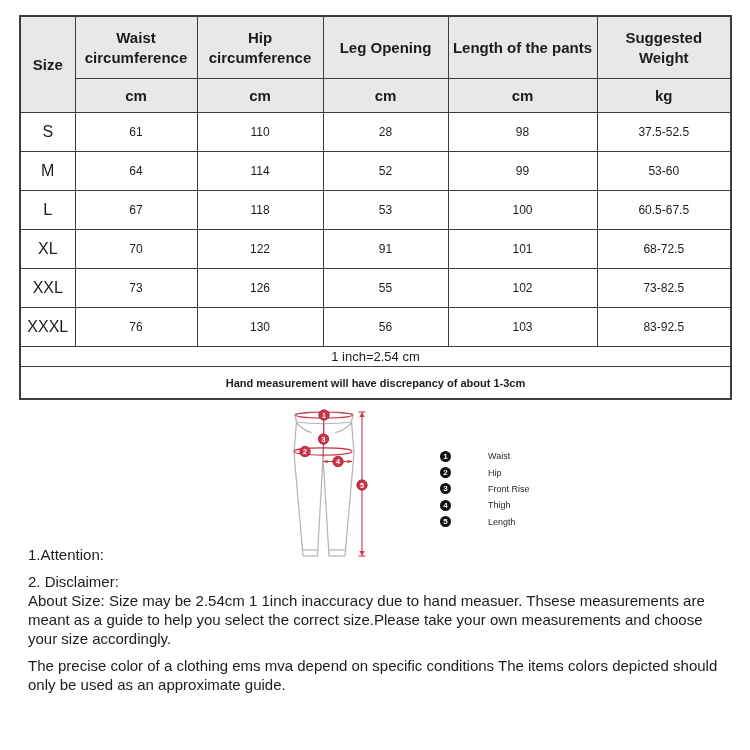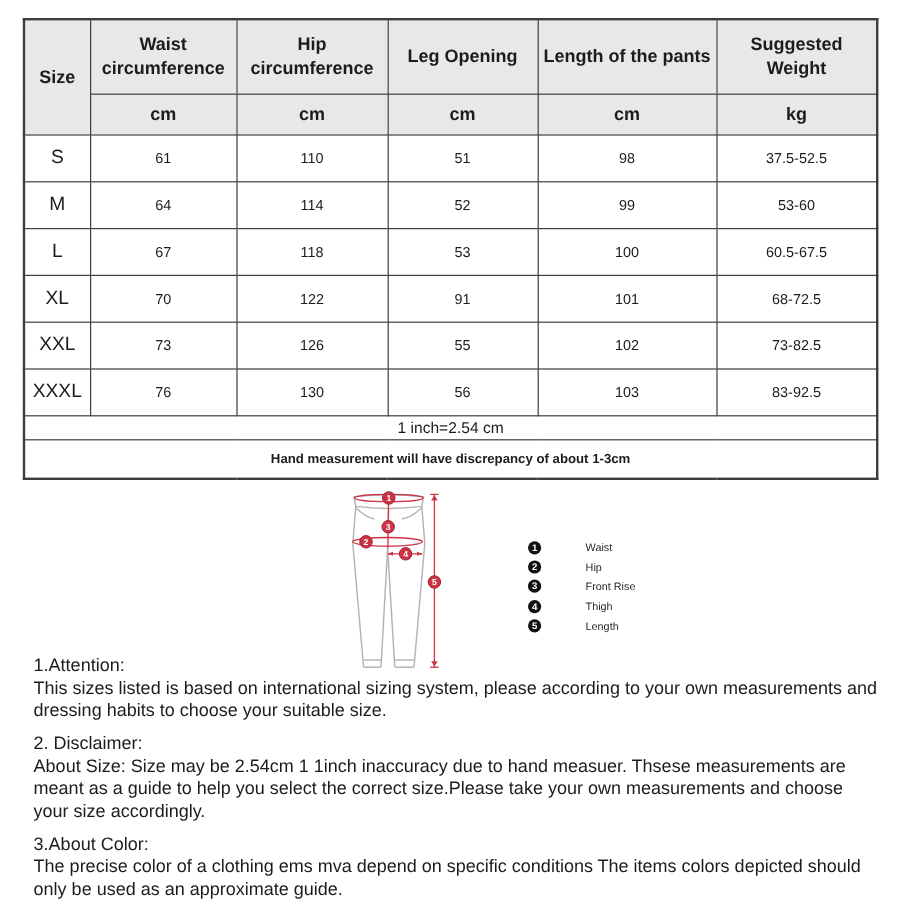--- a/index.html
+++ b/index.html
@@ -76,21 +76,21 @@
       <th>cm</th>
       <th>cm</th>
       <th>kg</th>
     </tr>
   </thead>
   <tbody>
     <tr>
       <td class="size-cell">S</td>
       <td>61</td>
       <td>110</td>
-      <td>51</td>
+      <td>28</td>
       <td>98</td>
       <td>37.5-52.5</td>
     </tr>
     <tr>
       <td class="size-cell">M</td>
       <td>64</td>
       <td>114</td>
       <td>52</td>
       <td>99</td>
       <td>53-60</td>
@@ -203,23 +203,21 @@
   </li>
   <li>
     <span class="dot">5</span>
     <span class="lbl">Length</span>
   </li>
 </ul>
 
 <div class="notes">
   <div class="note">
     <div>1.Attention:</div>
-    <div>This sizes listed is based on international sizing system, please according to your own measurements and dressing habits to choose your suitable size.</div>
   </div>
   <div class="note">
     <div>2. Disclaimer:</div>
     <div>About Size: Size may be 2.54cm 1 1inch inaccuracy due to hand measuer. Thsese measurements are meant as a guide to help you select the correct size.Please take your own measurements and choose your size accordingly.</div>
   </div>
   <div class="note">
-    <div>3.About Color:</div>
     <div>The precise color of a clothing ems mva depend on specific conditions The items colors depicted should only be  used as an approximate guide.</div>
   </div>
 </div>
 
 </body></html>

